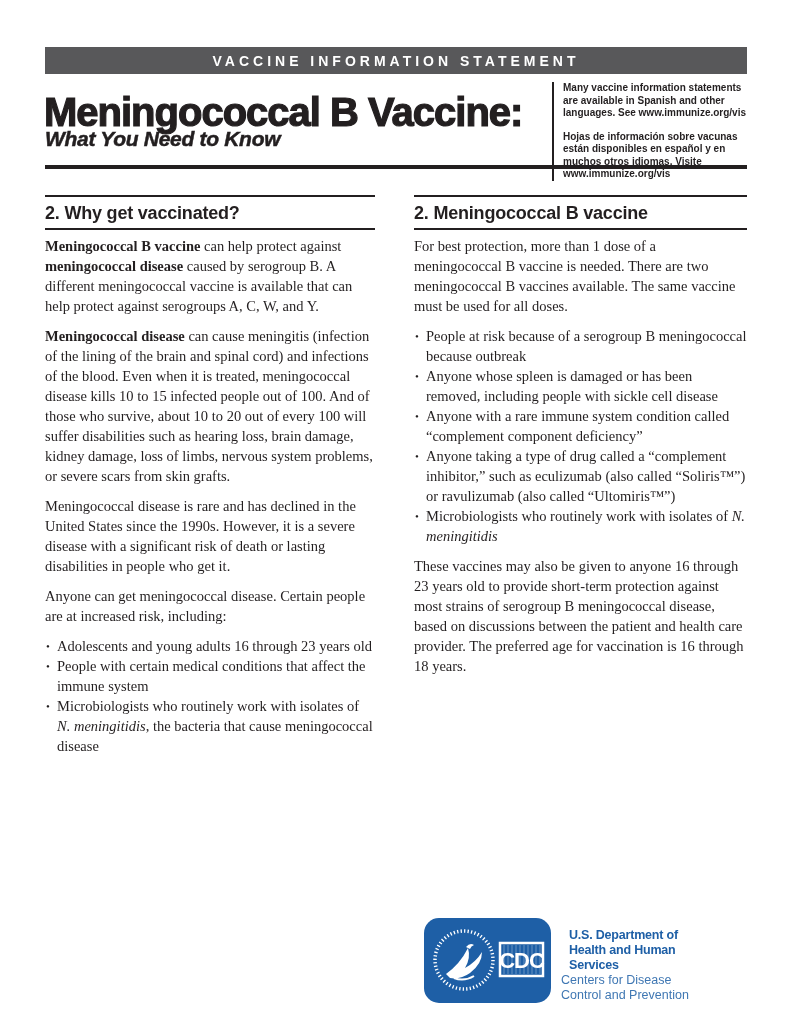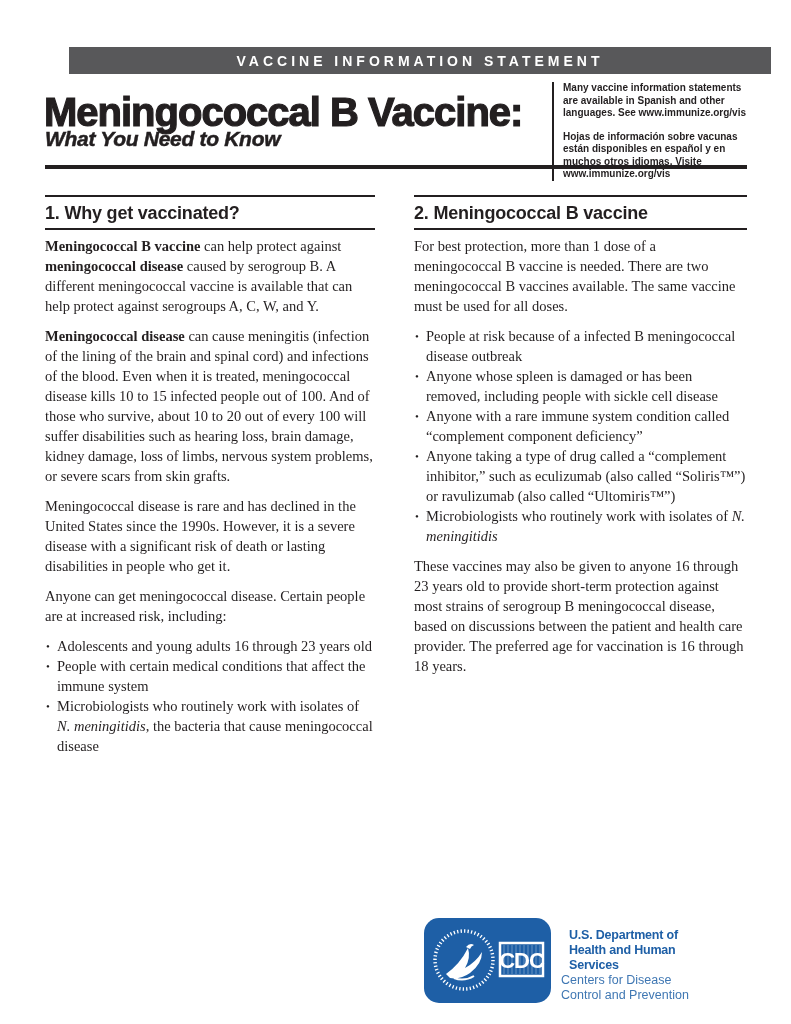--- a/index.html
+++ b/index.html
@@ -12,21 +12,21 @@
   body{
     width:791px;height:1024px;background:#ffffff;position:relative;
     font-family:"Liberation Serif", serif;color:var(--ink);
     -webkit-font-smoothing:antialiased;
   }
   .page{position:absolute;inset:0;}
   
   .banner{
     position:absolute;left:45px;top:47px;width:702px;height:27px;
     background:var(--banner-gray);
-    display:flex;align-items:center;justify-content:center;margin-left:24px;
+    display:flex;align-items:center;justify-content:center;
   }
   .banner span{
     color:#ffffff;font-family:"Liberation Sans",sans-serif;font-weight:bold;
     font-size:14px;letter-spacing:4px;white-space:nowrap;
   }
   
   .doc-title{
     position:absolute;left:44px;top:84px;width:505px;
     font-family:"Liberation Sans",sans-serif;font-weight:bold;
     font-size:40px;line-height:40px;letter-spacing:-1px;margin-top:8px;
@@ -96,39 +96,39 @@
 
   <div class="lang-box">
     <p>Many vaccine information statements are available in Spanish and other languages. See www.immunize.org/vis</p>
     <p>Hojas de información sobre vacunas están disponibles en español y en muchos otros idiomas. Visite www.immunize.org/vis</p>
   </div>
 
   <div class="title-rule"></div>
 
   <div class="columns">
     <div class="col left">
-      <div class="sec-head">1. Why get vaccinated?</div>
+      <div class="sec-head">2. Why get vaccinated?</div>
       <div class="body-blocks">
           <p><span class="b">Meningococcal B vaccine</span><span> can help protect against </span><span class="b">meningococcal disease</span><span> caused by serogroup B. A different meningococcal vaccine is available that can help protect against serogroups A, C, W, and Y.</span></p>
           <p><span class="b">Meningococcal disease</span><span> can cause meningitis (infection of the lining of the brain and spinal cord) and infections of the blood. Even when it is treated, meningococcal disease kills 10 to 15 infected people out of 100. And of those who survive, about 10 to 20 out of every 100 will suffer disabilities such as hearing loss, brain damage, kidney damage, loss of limbs, nervous system problems, or severe scars from skin grafts.</span></p>
           <p><span>Meningococcal disease is rare and has declined in the United States since the 1990s. However, it is a severe disease with a significant risk of death or lasting disabilities in people who get it.</span></p>
           <p><span>Anyone can get meningococcal disease. Certain people are at increased risk, including:</span></p>
           <ul>
             <li><span>Adolescents and young adults 16 through 23 years old</span></li>
             <li><span>People with certain medical conditions that affect the immune system</span></li>
             <li><span>Microbiologists who routinely work with isolates of </span><span class="i">N. meningitidis</span><span>, the bacteria that cause meningococcal disease</span></li>
           </ul>
         </div>
     </div>
     <div class="col right">
       <div class="sec-head">2. Meningococcal B vaccine</div>
       <div class="body-blocks">
           <p><span>For best protection, more than 1 dose of a meningococcal B vaccine is needed. There are two meningococcal B vaccines available. The same vaccine must be used for all doses.</span></p>
           <ul>
-            <li><span>People at risk because of a infected B meningococcal disease outbreak</span></li>
+            <li><span>People at risk because of a serogroup B meningococcal because outbreak</span></li>
             <li><span>Anyone whose spleen is damaged or has been removed, including people with sickle cell disease</span></li>
             <li><span>Anyone with a rare immune system condition called “complement component deficiency”</span></li>
             <li><span>Anyone taking a type of drug called a “complement inhibitor,” such as eculizumab (also called “Soliris™”) or ravulizumab (also called “Ultomiris™”)</span></li>
             <li><span>Microbiologists who routinely work with isolates of </span><span class="i">N. meningitidis</span></li>
           </ul>
           <p><span>These vaccines may also be given to anyone 16 through 23 years old to provide short-term protection against most strains of serogroup B meningococcal disease, based on discussions between the patient and health care provider. The preferred age for vaccination is 16 through 18 years.</span></p>
         </div>
     </div>
   </div>
 

